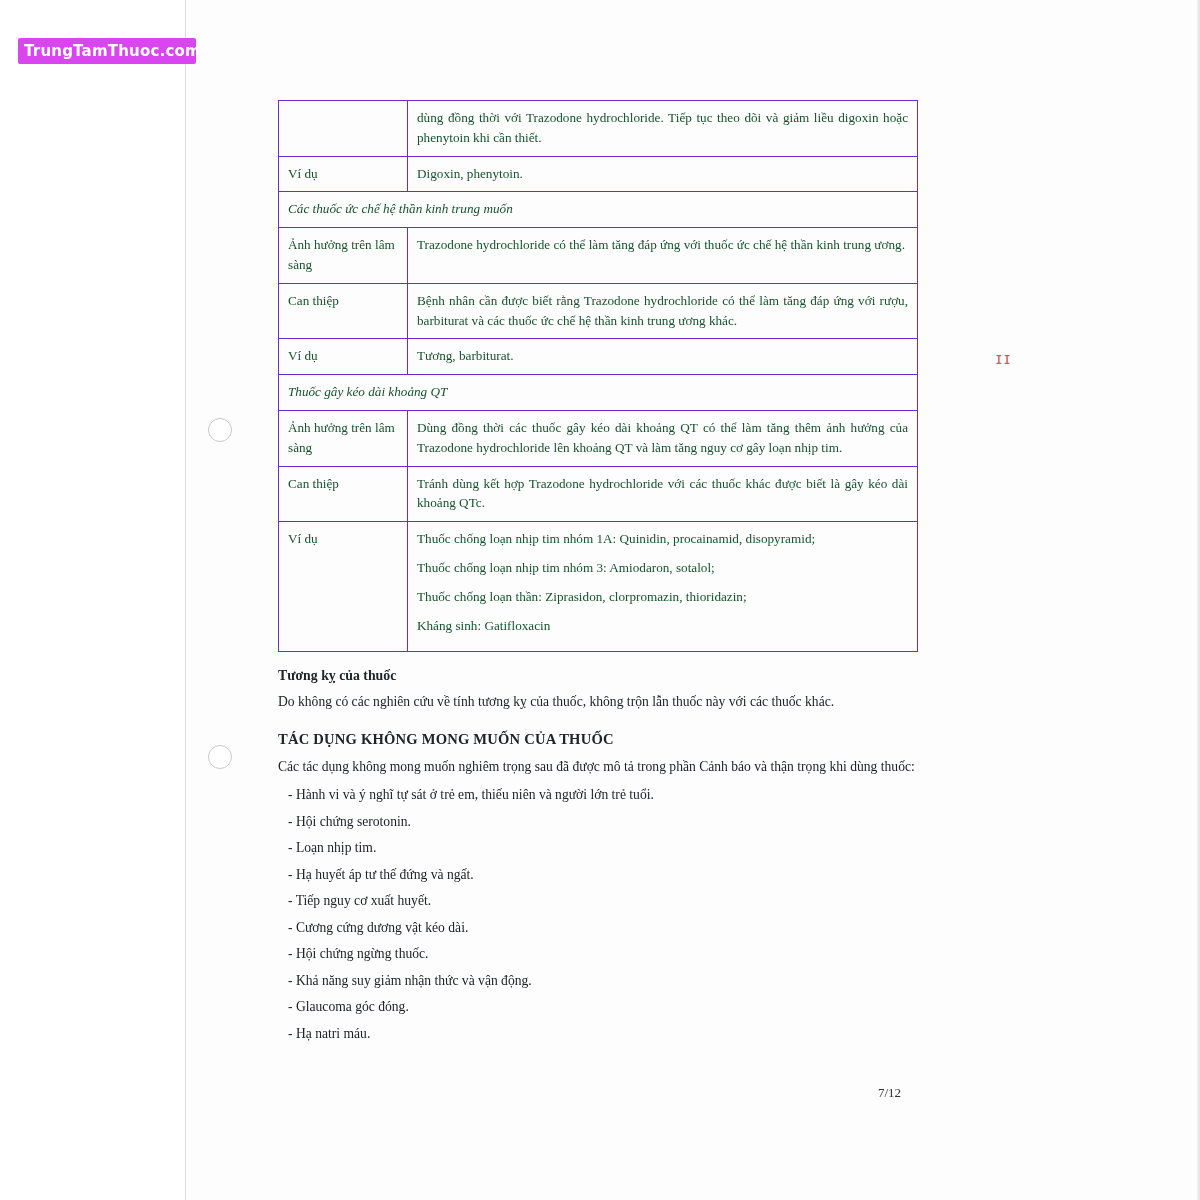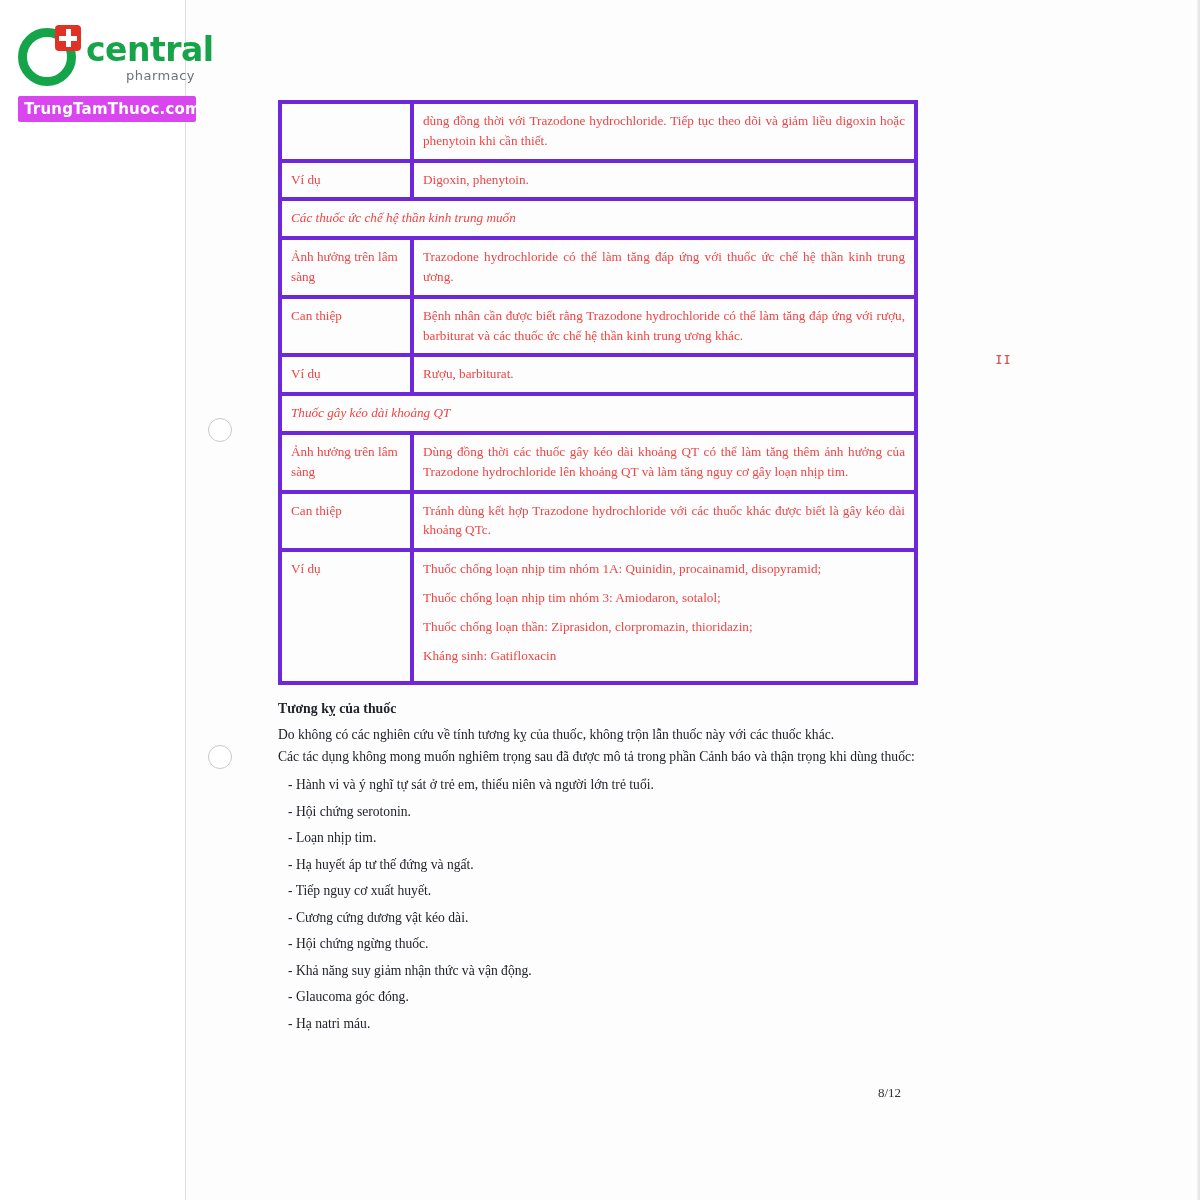--- a/index.html
+++ b/index.html
@@ -149,24 +149,24 @@
     color: #20232a;
   }
 
   table.interaction-table {
     width: 640px;
     border-collapse: collapse;
     font-size: 13.2px;
     line-height: 1.5;
   }
   table.interaction-table td {
-    border: 4px solid #6d28d9;
+    border: 1px solid #6d28d9;
     padding: 7px 9px 8px 9px;
     vertical-align: top;
-    color: #ef4444;
+    color: #14532d;
   }
   td.label-col { width: 110px; }
   td.section-head {
     font-style: italic;
     padding-top: 6px;
     padding-bottom: 6px;
   }
   td.justify { text-align: justify; }
   td.ex-list p { margin: 0 0 9px 0; }
   td.ex-list p:last-child { margin-bottom: 8px; }
@@ -212,30 +212,20 @@
 <div class="scan-page">
   <div class="page-edge-right"></div>
 </div>
 
 <div class="hole hole-1"></div>
 <div class="hole hole-2"></div>
 
 <div class="red-marks">ɪ ɪ</div>
 
 <div class="logo-block">
-  <div class="logo-row">
-    <div class="logo-mark">
-      <div class="logo-c"></div>
-      <div class="logo-cross"></div>
-    </div>
-    <div class="logo-text">
-      <div class="logo-name">central</div>
-      <div class="logo-sub">pharmacy</div>
-    </div>
-  </div>
   <div class="logo-banner">TrungTamThuoc.com</div>
 </div>
 
 <div class="doc">
 
   <table class="interaction-table">
     <tbody>
       <tr>
         <td class="label-col"></td>
         <td class="justify">dùng đồng thời với Trazodone hydrochloride. Tiếp tục theo dõi và giảm liều digoxin hoặc phenytoin khi cần thiết.</td>
@@ -250,21 +240,21 @@
       <tr>
         <td class="label-col">Ảnh hưởng trên lâm sàng</td>
         <td class="justify">Trazodone hydrochloride có thể làm tăng đáp ứng với thuốc ức chế hệ thần kinh trung ương.</td>
       </tr>
       <tr>
         <td class="label-col">Can thiệp</td>
         <td class="justify">Bệnh nhân cần được biết rằng Trazodone hydrochloride có thể làm tăng đáp ứng với rượu, barbiturat và các thuốc ức chế hệ thần kinh trung ương khác.</td>
       </tr>
       <tr>
         <td class="label-col">Ví dụ</td>
-        <td class="justify">Rượu, barbiturat.</td>
+        <td class="justify">Tương, barbiturat.</td>
       </tr>
       <tr>
         <td class="section-head" colspan="2">Thuốc gây kéo dài khoảng QT</td>
       </tr>
       <tr>
         <td class="label-col">Ảnh hưởng trên lâm sàng</td>
         <td class="justify">Dùng đồng thời các thuốc gây kéo dài khoảng QT có thể làm tăng thêm ảnh hưởng của Trazodone hydrochloride lên khoảng QT và làm tăng nguy cơ gây loạn nhịp tim.</td>
       </tr>
       <tr>
         <td class="label-col">Can thiệp</td>
@@ -278,29 +268,30 @@
           <p>Thuốc chống loạn thần: Ziprasidon, clorpromazin, thioridazin;</p>
           <p>Kháng sinh: Gatifloxacin</p>
         </td>
       </tr>
     </tbody>
   </table>
 
   <div class="bold-head">Tương kỵ của thuốc</div>
   <p class="para">Do không có các nghiên cứu về tính tương kỵ của thuốc, không trộn lẫn thuốc này với các thuốc khác.</p>
 
+  <div class="section-title">TÁC DỤNG KHÔNG MONG MUỐN CỦA THUỐC</div>
   <p class="para">Các tác dụng không mong muốn nghiêm trọng sau đã được mô tả trong phần Cảnh báo và thận trọng khi dùng thuốc:</p>
 
   <ul class="bullets">
     <li>- Hành vi và ý nghĩ tự sát ở trẻ em, thiếu niên và người lớn trẻ tuổi.</li>
     <li>- Hội chứng serotonin.</li>
     <li>- Loạn nhịp tim.</li>
     <li>- Hạ huyết áp tư thế đứng và ngất.</li>
     <li>- Tiếp nguy cơ xuất huyết.</li>
     <li>- Cương cứng dương vật kéo dài.</li>
     <li>- Hội chứng ngừng thuốc.</li>
     <li>- Khả năng suy giảm nhận thức và vận động.</li>
     <li>- Glaucoma góc đóng.</li>
     <li>- Hạ natri máu.</li>
   </ul>
 </div>
 
-<div class="page-number">8/12</div>
+<div class="page-number">7/12</div>
 
 </body></html>

